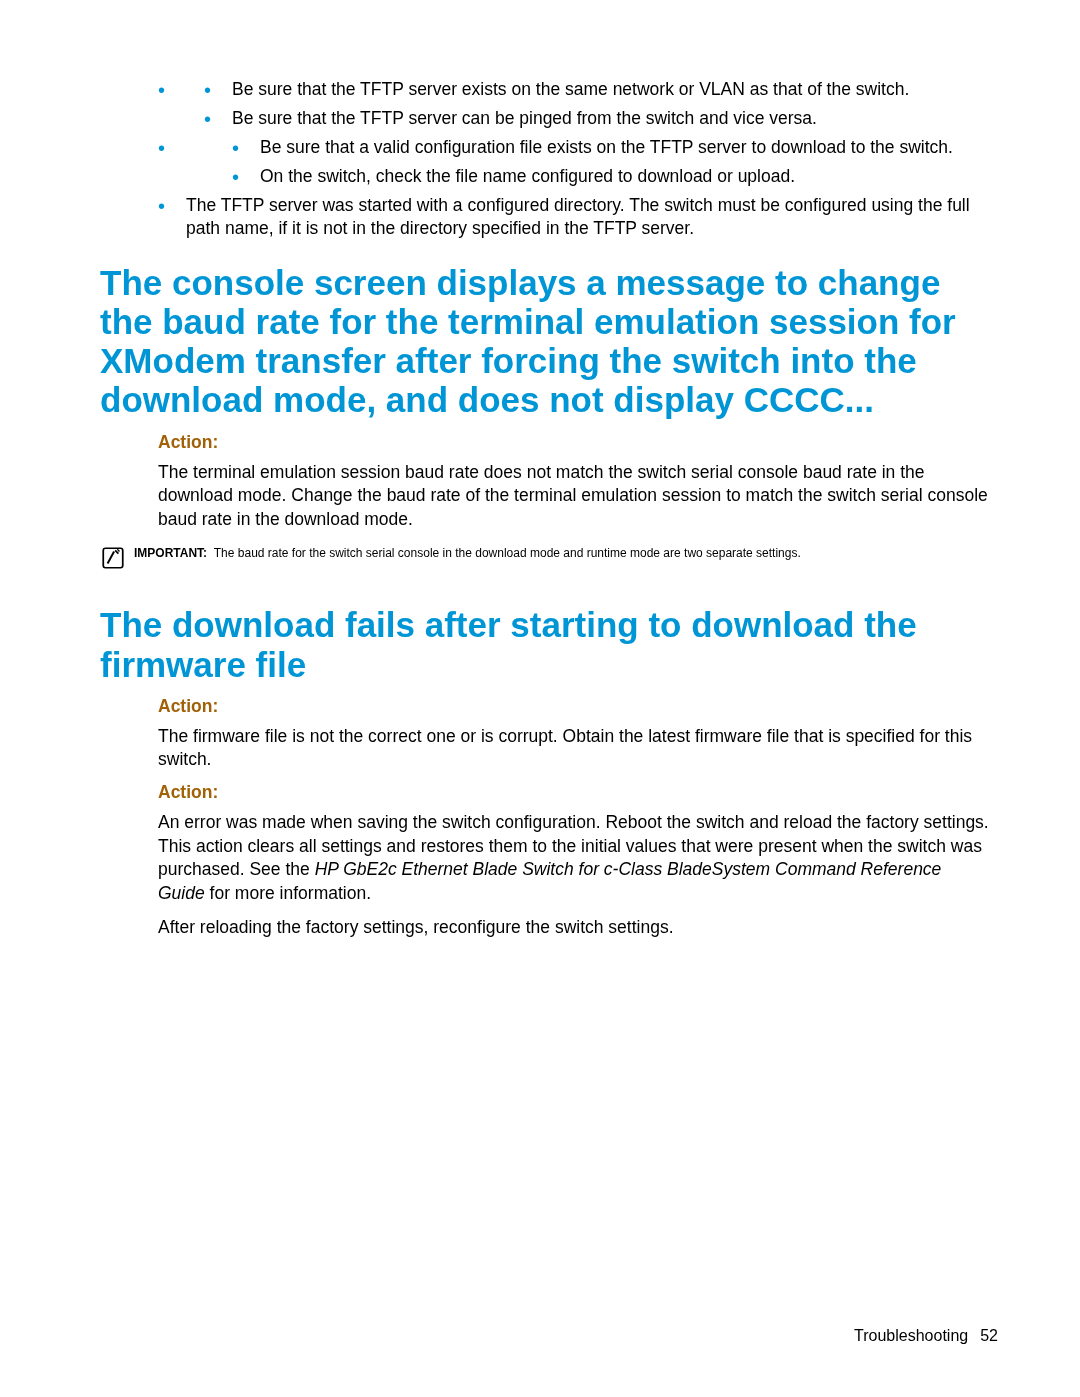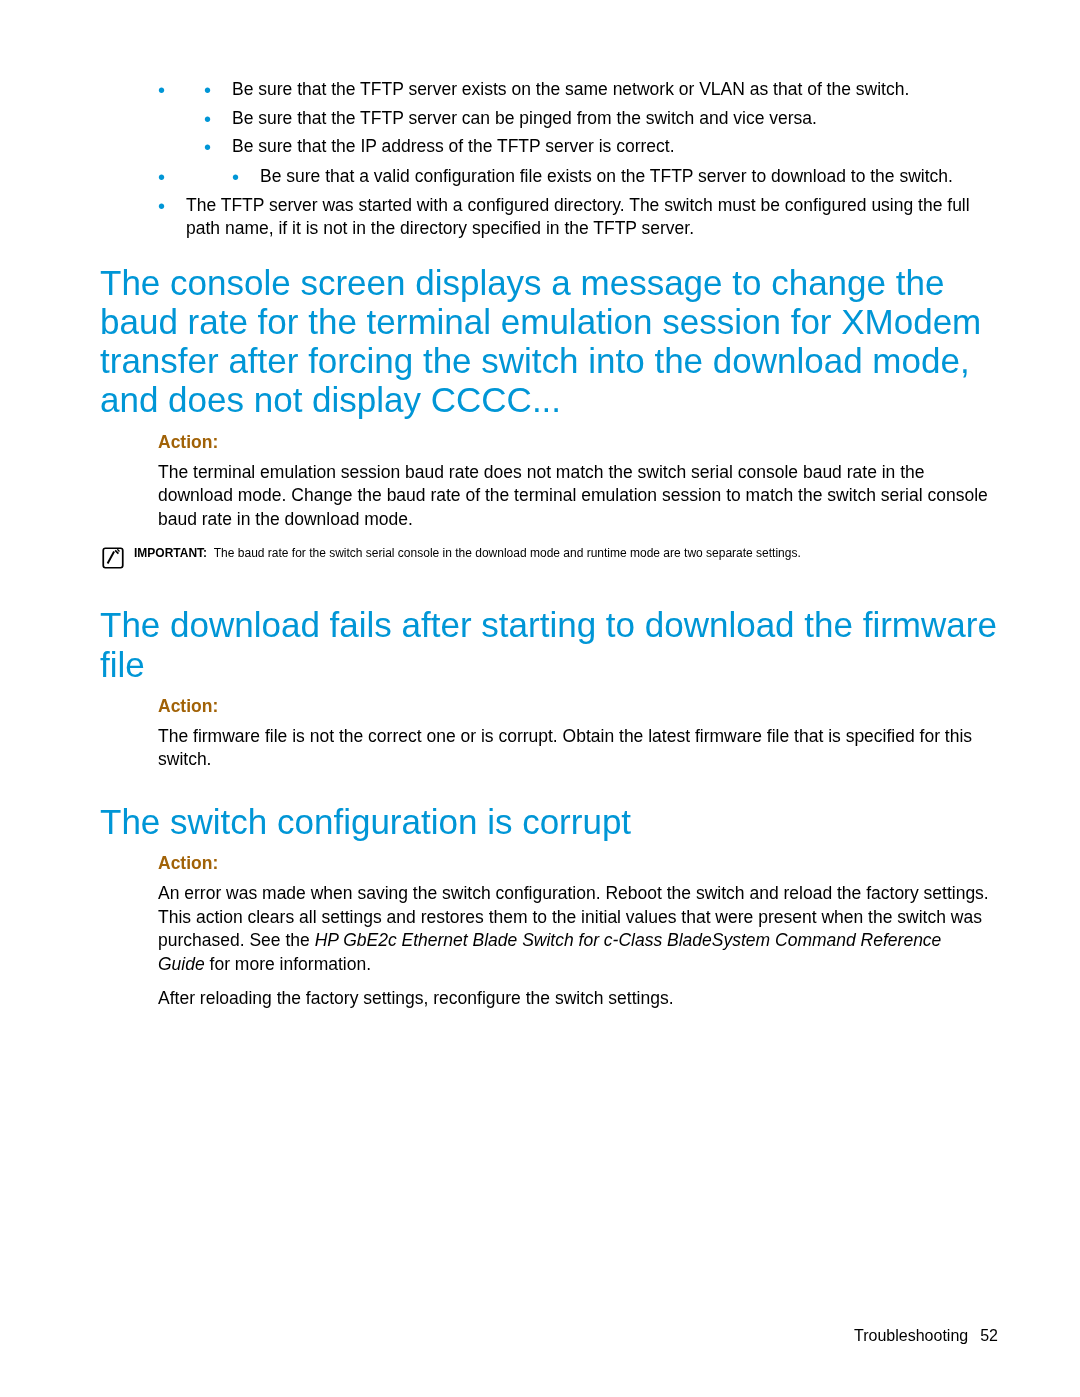--- a/index.html
+++ b/index.html
@@ -40,21 +40,21 @@
     content: "•";
     position: absolute;
     left: 0;
     top: 0;
     color: #0096d6;
     font-size: 20px;
     line-height: 1.2;
   }
   h2.blue-heading {
     color: #0096d6;
-    font-weight: 400;
+    font-weight: 700;
     font-size: 35px;
     line-height: 1.12;
     margin: 22px 0 12px 0;
     letter-spacing: 0;
   }
   h2.blue-heading.small-gap {
     margin-top: 30px;
   }
   .indent-block {
     margin-left: 58px;
@@ -108,26 +108,26 @@
 </head>
 <body>
 
 <div class="page">
 
   <ul class="list-outer">
     <li style="list-style:none; padding-left:0;">
       <ul class="list-inner" style="padding-left:46px;">
         <li><span>Be sure that the TFTP server exists on the same network or VLAN as that of the switch.</span></li>
         <li><span>Be sure that the TFTP server can be pinged from the switch and vice versa.</span></li>
-        <li><span>Be sure that the IP address of the TFTP server is correct.</span></li>
       </ul>
     </li>
     <li>
       <ul class="list-inner" style="margin-top:6px;">
         <li><span>Be sure that a valid configuration file exists on the TFTP server to download to the switch.</span></li>
+        <li><span>On the switch, check the file name configured to download or upload.</span></li>
       </ul>
     </li>
     <li><span>The TFTP server was started with a configured directory. The switch must be configured using the full path name, if it is not in the directory specified in the TFTP server.</span></li>
   </ul>
 
   <h2 class="blue-heading">The console screen displays a message to change the baud rate for the terminal emulation session for XModem transfer after forcing the switch into the download mode, and does not display CCCC...</h2>
   <div class="indent-block">
     <p class="action-label">Action:</p>
     <p class="body-text">The terminal emulation session baud rate does not match the switch serial console baud rate in the download mode. Change the baud rate of the terminal emulation session to match the switch serial console baud rate in the download mode.</p>
   </div>
@@ -144,21 +144,20 @@
       <b>IMPORTANT:</b>&nbsp;&nbsp;<span>The baud rate for the switch serial console in the download mode and runtime mode are two separate settings.</span>
     </div>
   </div>
 
   <h2 class="blue-heading small-gap">The download fails after starting to download the firmware file</h2>
   <div class="indent-block">
     <p class="action-label">Action:</p>
     <p class="body-text">The firmware file is not the correct one or is corrupt. Obtain the latest firmware file that is specified for this switch.</p>
   </div>
 
-  <h2 class="blue-heading small-gap">The switch configuration is corrupt</h2>
   <div class="indent-block">
     <p class="action-label">Action:</p>
     <p class="body-text">
       <span>An error was made when saving the switch configuration. Reboot the switch and reload the factory settings. This action clears all settings and restores them to the initial values that were present when the switch was purchased. See the </span><span class="italic">HP GbE2c Ethernet Blade Switch for c-Class BladeSystem Command Reference Guide</span><span> for more information.</span>
     </p>
     <p class="body-text">After reloading the factory settings, reconfigure the switch settings.</p>
   </div>
 
   <div class="footer">
     <span>Troubleshooting</span><span class="pn">52</span>

